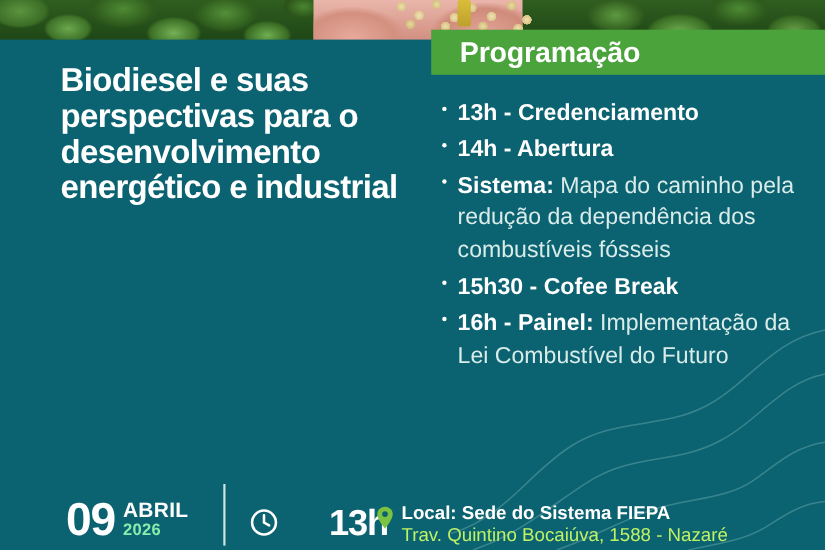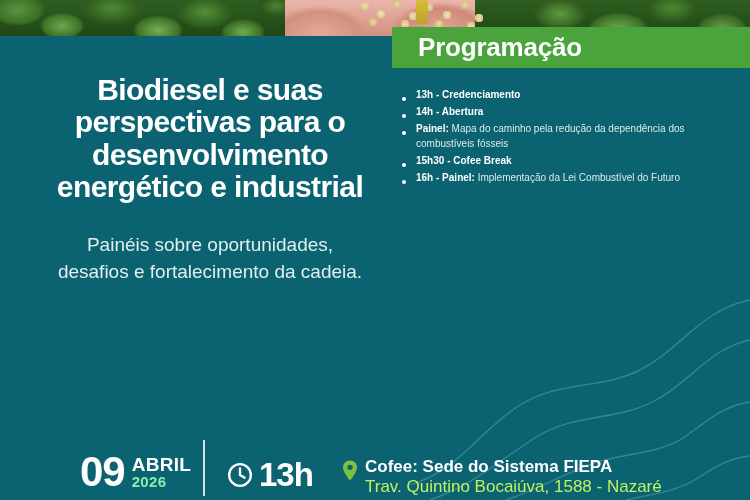--- a/index.html
+++ b/index.html
@@ -74,66 +74,66 @@
     background:#4aa33b;
     display:flex; align-items:center;
     padding-left:26px;
     z-index:5;
   }
   .prog-banner .ttl{
     color:#ffffff; font-size:26px; font-weight:bold; letter-spacing:-.2px;
   }
 
   
-  .left-col{ position:absolute; left:55px; top:74px; width:310px; z-index:4;text-align:center; }
+  .left-col{ position:absolute; left:55px; top:58px; width:310px; z-index:4; }
   .main-title{
     color:#ffffff; font-size:30px; line-height:1.08; font-weight:bold;
     letter-spacing:-0.6px; white-space:pre-line;
   }
   .sub-text{
     margin-top:27px;
     color:#dff0ee; font-size:19px; line-height:1.46; white-space:pre-line;
   }
 
   
   .prog-list{ position:absolute; left:398px; top:88px; width:342px; z-index:4; }
   .prog-list ul{ list-style:none; }
   .prog-list li{
     position:relative; padding-left:18px; margin-bottom:3px;
-    color:#d9ecea; font-size:10px; line-height:1.42;
+    color:#d9ecea; font-size:21px; line-height:1.42;
   }
   .prog-list li::before{
     content:""; position:absolute; left:4px; top:9px;
     width:4px; height:4px; border-radius:50%; background:#ffffff;
   }
   .prog-list li b{ color:#ffffff; font-weight:bold; }
 
   
   .bottom{ position:absolute; left:0; bottom:0; width:750px; height:72px; z-index:4; }
 
   .date-block{
     position:absolute; left:60px; bottom:8px;
     display:flex; align-items:flex-end;
   }
-  .day{ color:#ffffff; font-size:42px; font-weight:bold; line-height:.95; letter-spacing:-1px;margin-left:20px; }
+  .day{ color:#ffffff; font-size:42px; font-weight:bold; line-height:.95; letter-spacing:-1px; }
   .mo-wrap{ margin-left:7px; padding-bottom:2px; }
   .month{ color:#ffffff; font-size:19px; font-weight:bold; line-height:1; letter-spacing:.3px; }
   .year{ color:#86efac; font-size:15px; font-weight:bold; line-height:1.1; letter-spacing:.3px; }
 
   .divider{
     position:absolute; left:203px; bottom:4px; width:2px; height:56px;
     background:#cfe4e2;
   }
 
   .time-block{
     position:absolute; left:226px; bottom:9px;
     display:flex; align-items:center; gap:5px;
   }
   .clock-ic{ width:28px; height:28px; }
-  .time-txt{ color:#ffffff; font-size:33px; font-weight:bold; line-height:1; letter-spacing:-1px; }
+  .time-txt{ color:#ffffff; font-size:33px; font-weight:bold; line-height:1; letter-spacing:-1px;margin-left:40px; }
 
   .loc-block{
     position:absolute; left:342px; bottom:2px;
     display:flex; align-items:flex-start; gap:7px;
   }
   .pin-ic{ width:16px; height:21px; flex:none; margin-top:3px; }
   .loc-l1{ color:#ffffff; font-size:17px; font-weight:bold; line-height:1.22; }
   .loc-l2{ color:#bef264; font-size:17px; line-height:1.22; }
 </style>
 </head>
@@ -156,28 +156,27 @@
     </g>
   </svg>
 </div>
 
 <div class="prog-banner">
   <span class="ttl">Programação</span>
 </div>
 
 <div class="left-col">
   <h1 class="main-title">Biodiesel e suas perspectivas para o desenvolvimento energético e industrial</h1>
-  <p class="sub-text">Painéis sobre oportunidades, desafios e fortalecimento da cadeia.</p>
 </div>
 
 <div class="prog-list">
   <ul>
       <li><b>13h - Credenciamento</b></li>
       <li><b>14h - Abertura</b></li>
-      <li><b>Painel:</b><span> Mapa do caminho pela redução da dependência dos combustíveis fósseis</span></li>
+      <li><b>Sistema:</b><span> Mapa do caminho pela redução da dependência dos combustíveis fósseis</span></li>
       <li><b>15h30 - Cofee Break</b></li>
       <li><b>16h - Painel:</b><span> Implementação da Lei Combustível do Futuro</span></li>
     </ul>
 </div>
 
 <div class="bottom">
 
   <div class="date-block">
     <span class="day">09</span>
     <span class="mo-wrap">
@@ -195,18 +194,18 @@
     </svg>
     <span class="time-txt">13h</span>
   </div>
 
   <div class="loc-block">
     <svg class="pin-ic" viewBox="0 0 16 21">
       <path d="M8 0.6 C4 0.6 1 3.6 1 7.4 C1 12.3 8 20.4 8 20.4 C8 20.4 15 12.3 15 7.4 C15 3.6 12 0.6 8 0.6 Z" fill="#7cc242"></path>
       <circle cx="8" cy="7.3" r="2.6" fill="#0b6270"></circle>
     </svg>
     <span>
-      <span class="loc-l1" style="display:block">Cofee: Sede do Sistema FIEPA</span>
+      <span class="loc-l1" style="display:block">Local: Sede do Sistema FIEPA</span>
       <span class="loc-l2" style="display:block">Trav. Quintino Bocaiúva, 1588 - Nazaré</span>
     </span>
   </div>
 
 </div>
 
 </body></html>

